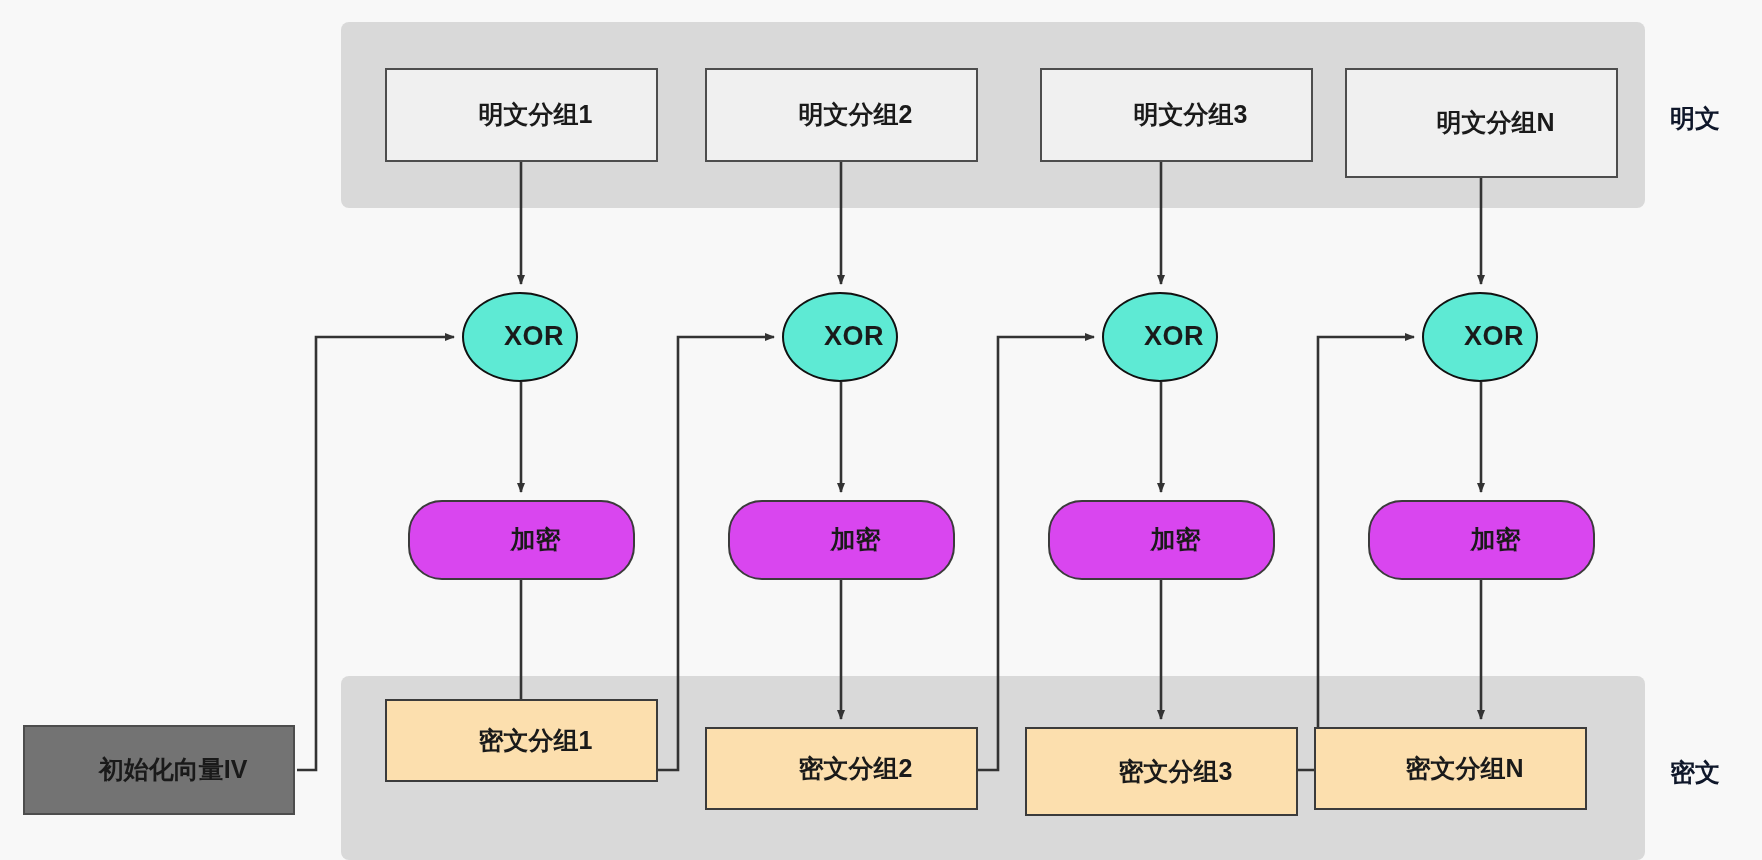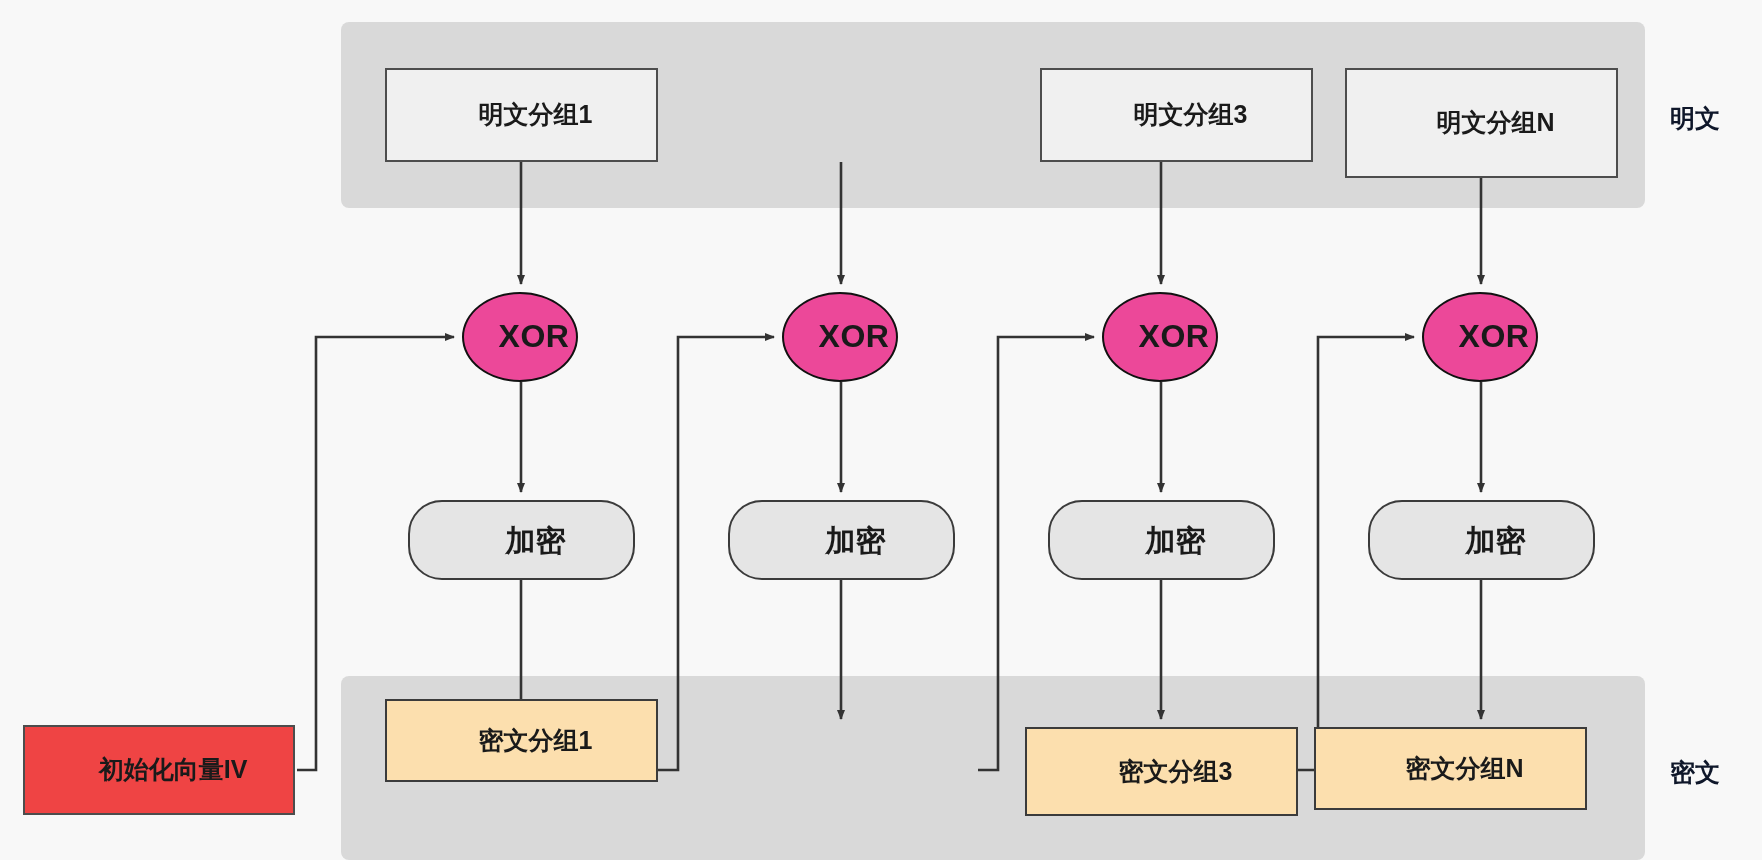--- a/index.html
+++ b/index.html
@@ -27,36 +27,36 @@
     text-align:center;
     line-height:1.1;
     padding-left:28px;
   }
   .plainbox{
     background:#f0f0f0;
     border:2px solid #4d4d4d;
     font-size:25px;
   }
   .ivbox{
-    background:#ef4444;
+    background:#737373;
     border:2px solid #4d4d4d;
     font-size:25px;
   }
   .xor{
-    background:#ec4899;
+    background:#5eead4;
     border:2.5px solid #111;
     border-radius:50%;
-    font-size:32px;
+    font-size:27px;
     letter-spacing:.5px;
   }
   .enc{
-    background:#e5e5e5;
+    background:#d946ef;
     border:2.5px solid #3b3b3b;
     border-radius:34px;
-    font-size:30px;
+    font-size:25px;
   }
   .cipherbox{
     background:#fcdfae;
     border:2px solid #3b3b3b;
     font-size:25px;
   }
   .sidelabel{
     position:absolute;
     font-size:25px;
     font-weight:bold;
@@ -99,34 +99,36 @@
 
       <path d="M658,770 L678,770 L678,337 L774,337" marker-end="url(#arrowhead)"></path>
 
       <path d="M978,770 L998,770 L998,337 L1094,337" marker-end="url(#arrowhead)"></path>
 
       <path d="M1298,770 L1318,770 L1318,337 L1414,337" marker-end="url(#arrowhead)"></path>
     </g>
   </svg>
 
   <div class="node plainbox" style="left:385px;top:68px;width:273px;height:94px;">明文分组1</div>
+  <div class="node plainbox" style="left:705px;top:68px;width:273px;height:94px;">明文分组2</div>
   <div class="node plainbox" style="left:1025px;top:68px;width:273px;height:94px;margin-left:15px;">明文分组3</div>
   <div class="node plainbox" style="left:1345px;top:68px;width:273px;height:110px;">明文分组N</div>
 
   <div class="node xor" style="left:462px;top:292px;width:116px;height:90px;">XOR</div>
   <div class="node xor" style="left:782px;top:292px;width:116px;height:90px;">XOR</div>
   <div class="node xor" style="left:1102px;top:292px;width:116px;height:90px;">XOR</div>
   <div class="node xor" style="left:1422px;top:292px;width:116px;height:90px;">XOR</div>
 
   <div class="node enc" style="left:408px;top:500px;width:227px;height:80px;">加密</div>
   <div class="node enc" style="left:728px;top:500px;width:227px;height:80px;">加密</div>
   <div class="node enc" style="left:1048px;top:500px;width:227px;height:80px;">加密</div>
   <div class="node enc" style="left:1368px;top:500px;width:227px;height:80px;">加密</div>
 
   <div class="node cipherbox" style="left:385px;top:699px;width:273px;height:83px;">密文分组1</div>
+  <div class="node cipherbox" style="left:705px;top:727px;width:273px;height:83px;">密文分组2</div>
   <div class="node cipherbox" style="left:1025px;top:727px;width:273px;height:89px;">密文分组3</div>
   <div class="node cipherbox" style="left:1314px;top:727px;width:273px;height:83px;">密文分组N</div>
 
   <div class="node ivbox" style="left:23px;top:725px;width:272px;height:90px;">初始化向量IV</div>
 
   <div class="sidelabel" style="left:1670px;top:102px;">明文</div>
   <div class="sidelabel" style="left:1670px;top:756px;">密文</div>
 
 </div>
 

